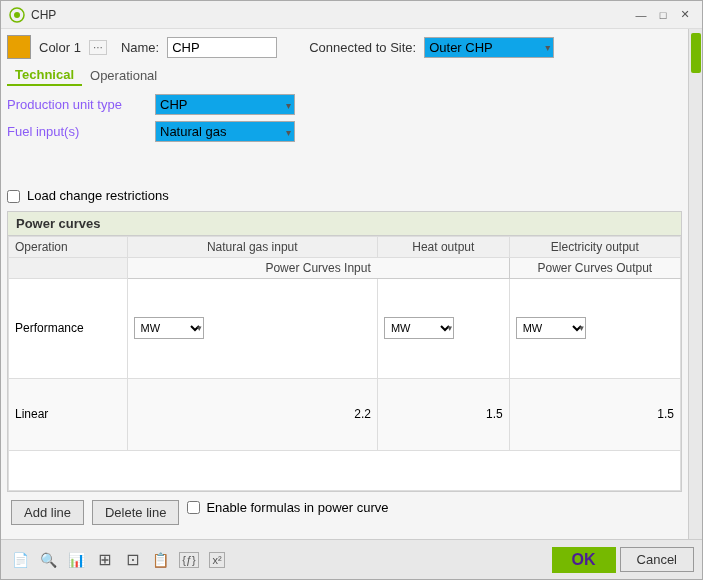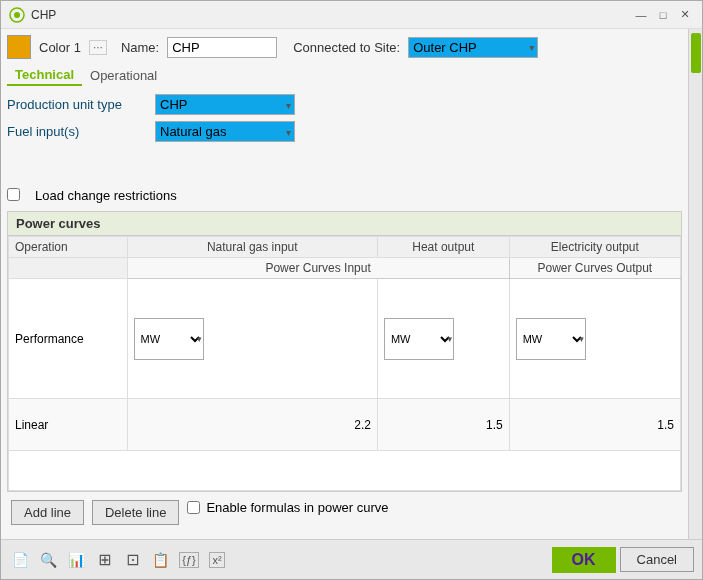--- a/index.html
+++ b/index.html
@@ -117,21 +117,21 @@
     .name-input {
       border: 1px solid #aaa;
       padding: 2px 4px;
       font-size: 13px;
       background: white;
       width: 110px;
     }
     .connected-label {
       font-size: 13px;
       color: #333;
-      margin-left: 8px;
+      margin-left: 24px;
     }
     .tab-row {
       display: flex;
       gap: 0;
       margin-bottom: 8px;
     }
     .tab {
       padding: 2px 8px;
       font-size: 13px;
       cursor: pointer;
@@ -151,21 +151,21 @@
       margin-bottom: 8px;
     }
     .form-row {
       display: flex;
       align-items: center;
       gap: 8px;
     }
     .form-label {
       width: 140px;
       font-size: 13px;
-      color: #0c4a6e;
+      color: #8b5cf6;
       flex-shrink: 0;
     }
     .form-select {
       border: 1px solid #aaa;
       padding: 2px 4px;
       font-size: 13px;
       background: #0ea5e9;
       width: 140px;
       appearance: none;
       -webkit-appearance: none;
@@ -182,22 +182,22 @@
       position: absolute;
       right: 4px;
       top: 50%;
       transform: translateY(-50%);
       font-size: 10px;
       color: #555;
       pointer-events: none;
     }
     .checkbox-row {
       display: flex;
-      align-items: flex-start;
-      gap: 15px;
+      align-items: flex-end;
+      gap: 7px;
       margin: 8px 0;
     }
     .power-curves-section {
       border: 1px solid #ccc;
       background: white;
       flex: 1;
       display: flex;
       flex-direction: column;
     }
     .power-curves-header {
@@ -234,21 +234,21 @@
       text-align: right;
     }
     .power-table .row-even {
       background: #fff;
     }
     .power-table .row-odd {
       background: #f9f9f9;
     }
     .select-small {
       border: 1px solid #aaa;
-      padding: 13px 2px;
+      padding: 3px 2px;
       font-size: 11px;
       background: white;
       width: 70px;
     }
     .select-tiny-wrapper {
       position: relative;
       display: inline-block;
     }
     .select-tiny-wrapper::after {
       content: '▾';

